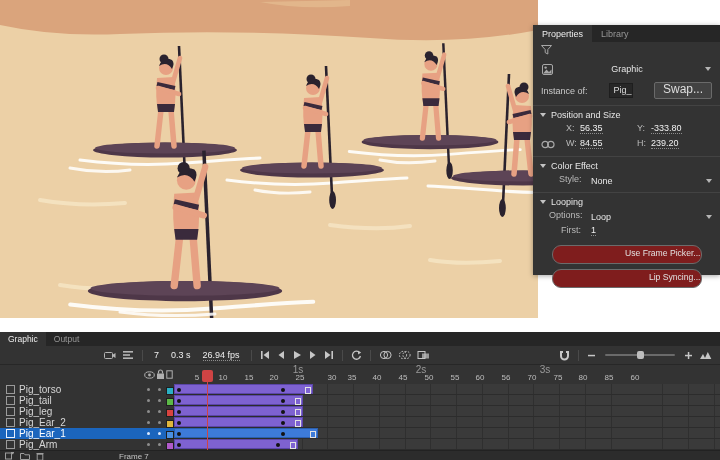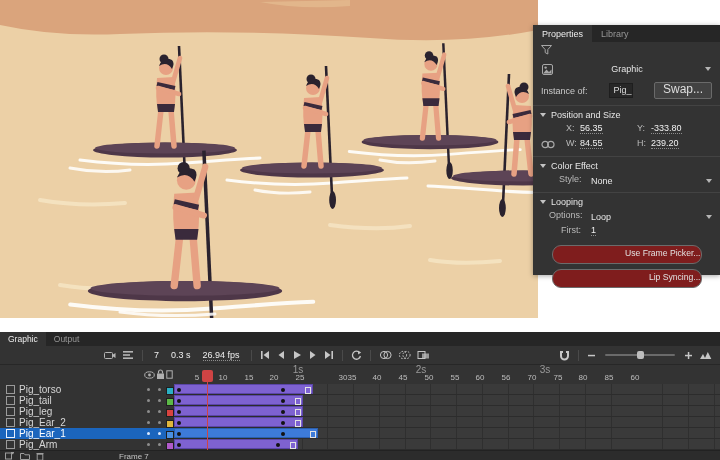--- a/index.html
+++ b/index.html
@@ -346,21 +346,21 @@
 
   <div class="tl-ruler">
     <span class="rsec" style="left:124px">1s</span>
     <span class="rsec" style="left:247px">2s</span>
     <span class="rsec" style="left:371px">3s</span>
     <span class="rnum" style="left:23px">5</span>
     <span class="rnum" style="left:49px">10</span>
     <span class="rnum" style="left:75px">15</span>
     <span class="rnum" style="left:100px">20</span>
     <span class="rnum" style="left:126px">25</span>
-    <span class="rnum" style="left:169px">30</span>
+    <span class="rnum" style="left:158px">30</span>
     <span class="rnum" style="left:178px">35</span>
     <span class="rnum" style="left:203px">40</span>
     <span class="rnum" style="left:229px">45</span>
     <span class="rnum" style="left:255px">50</span>
     <span class="rnum" style="left:281px">55</span>
     <span class="rnum" style="left:306px">60</span>
     <span class="rnum" style="left:332px">56</span>
     <span class="rnum" style="left:358px">70</span>
     <span class="rnum" style="left:384px">75</span>
     <span class="rnum" style="left:409px">80</span>

